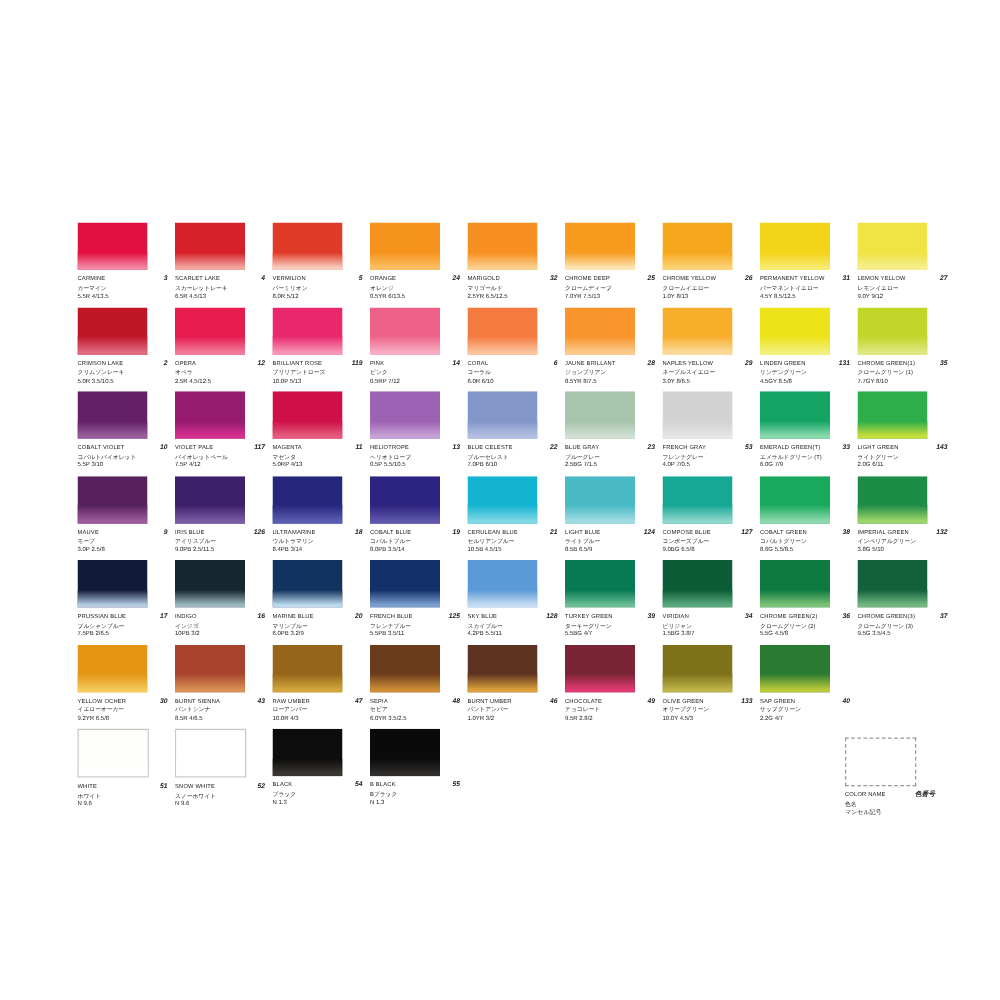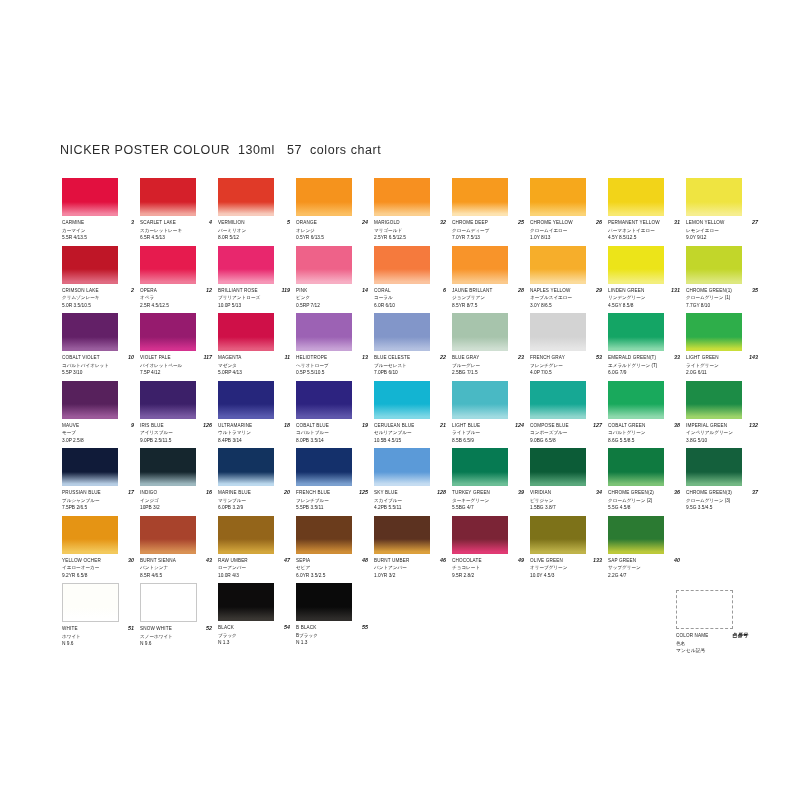--- a/index.html
+++ b/index.html
@@ -98,21 +98,20 @@
     border:1px dashed #9a9a9a;
   }
   #legend-key .meta-line1 { width:72px; }
   #legend-key .color-name { font-size:4.6px; }
 </style>
 </head>
 <body>
 
 <div id="sheet">
 
-  <div id="chart-title">NICKER POSTER COLOUR  130ml   57  colors chart</div>
 
   <div id="swatch-grid">
       <div class="chart-row">
         <div class="swatch-cell">
           <div class="swatch-chip">
             <div class="chip-base" style="background: rgb(226, 16, 63);"></div>
             <div class="chip-wash" style="background: linear-gradient(rgb(226, 16, 63) 0%, rgb(244, 134, 162) 85%, rgb(244, 134, 162) 100%);"></div>
           </div>
           <div class="chip-meta">
             <div class="meta-line1">

